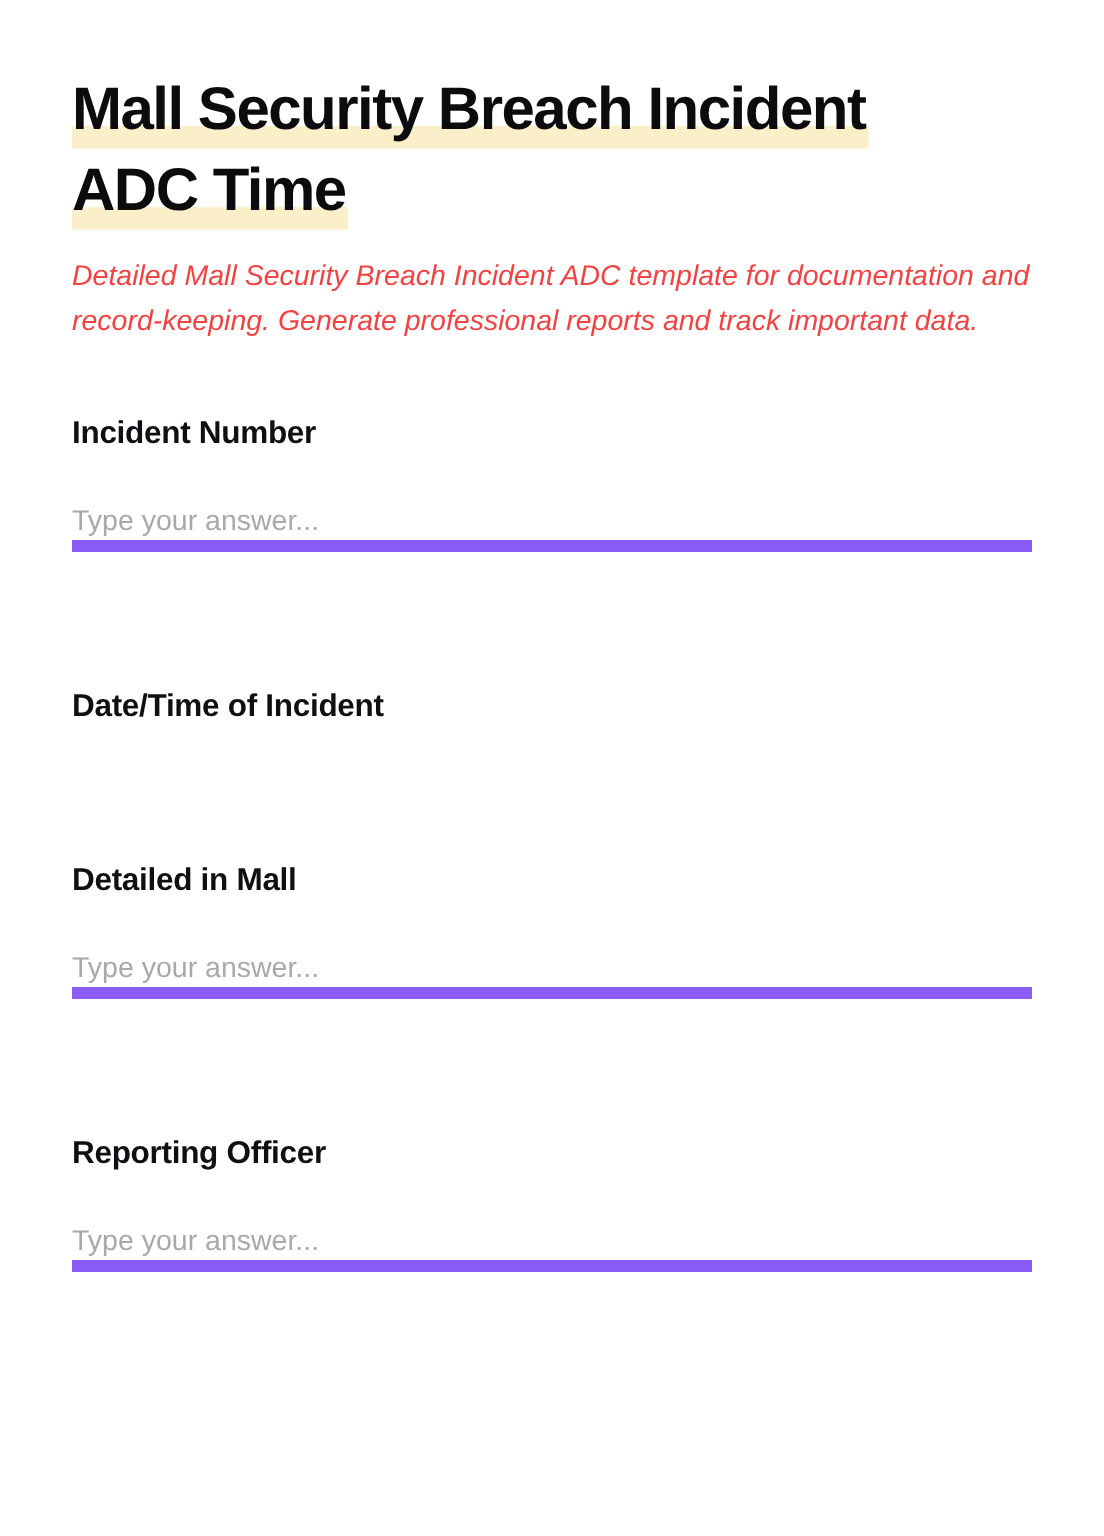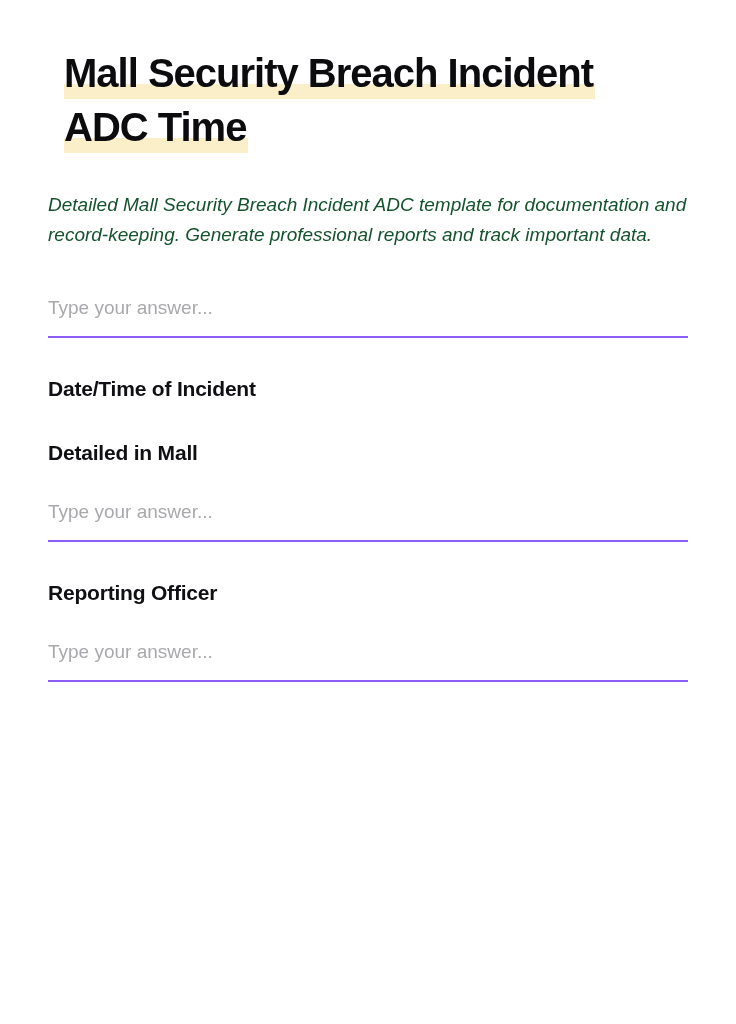--- a/index.html
+++ b/index.html
@@ -23,47 +23,46 @@
     color: #0c0c0f;
   }
   .title-line { display: block; white-space: nowrap; }
   .hl {
     display: inline-block;
     background-image: linear-gradient(#faefc8, #faefc8);
     background-repeat: no-repeat;
     background-size: 100% 15px;
     background-position: 0 calc(100% - 1px);
     padding-right: 2px;
-    margin-left: 16px;
   }
   
   .desc {
-    margin-top: 36px;
+    margin-top: 16px;
     max-width: 640px;
     font-size: 19px;
     line-height: 30px;
     font-style: italic;
-    color: #14532d;
+    color: #ef4444;
   }
   
-  .field { margin-top: 38px; }
+  .field { margin-top: 90px; }
   .field.first { margin-top: 46px; }
   .field-label {
     font-size: 21px;
     line-height: 26px;
     font-weight: bold;
     color: #101014;
     letter-spacing: -0.2px;
   }
   .input-row {
     position: relative;
     margin-top: 34px;
     width: 640px;
-    border-bottom: 2px solid #8b5cf6;
-    padding-bottom: 16px;
+    border-bottom: 8px solid #8b5cf6;
+    padding-bottom: 0;
   }
   .text-input {
     width: 100%;
     border: none;
     outline: none;
     background: transparent;
     font-family: "Liberation Sans", sans-serif;
     font-size: 19px;
     line-height: 24px;
     color: #2e2e33;
@@ -98,20 +97,21 @@
 <div class="container">
 
   <h1 class="page-title">
       <span class="title-line"><span class="hl">Mall Security Breach Incident</span></span>
       <span class="title-line"><span class="hl">ADC Time</span></span>
     </h1>
 
   <p class="desc">Detailed Mall Security Breach Incident ADC template for documentation and record-keeping. Generate professional reports and track important data.</p>
 
   <div class="field first">
+    <div class="field-label">Incident Number</div>
     <div class="input-row">
       <input type="text" class="text-input" placeholder="Type your answer..." style="">
     </div>
   </div>
 
   <div class="field">
     <div class="field-label">Date/Time of Incident</div>
   </div>
 
   <div class="field">

